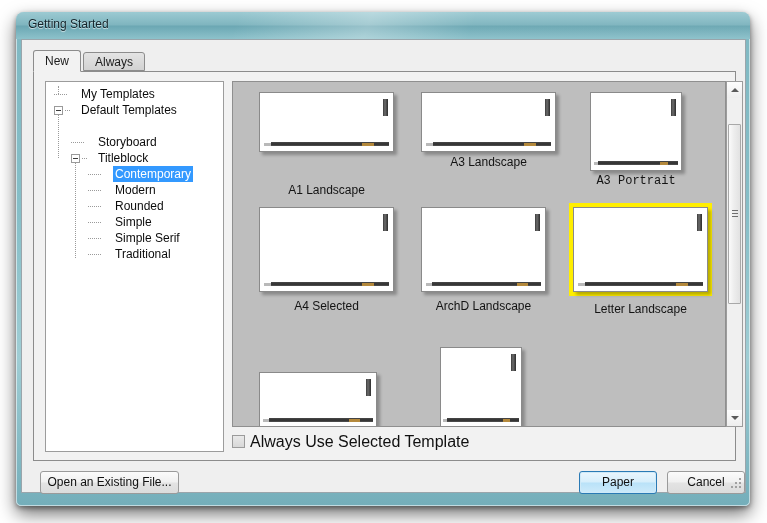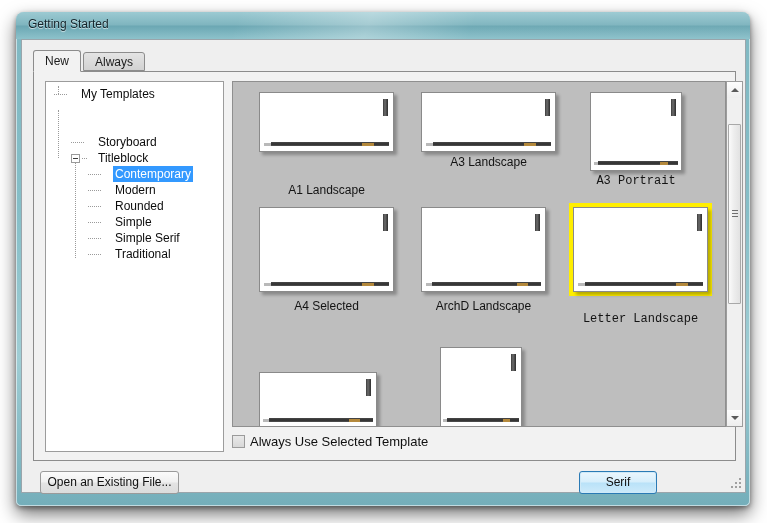--- a/index.html
+++ b/index.html
@@ -318,21 +318,21 @@
     width: 13px;
     height: 13px;
     background: linear-gradient(180deg, #e9e9e9 0%, #d8d8d8 100%);
     border: 1px solid #9b9b9b;
     box-sizing: border-box;
   }
   #cblabel {
     position: absolute;
     left: 18px;
     top: 0;
-    font-size: 13px;
+    font-size: 16px;
     line-height: 15px;
     color: #101010;
     white-space: nowrap;
   }
 
   
   .btn {
     position: absolute;
     font-size: 12px;
     color: #101010;
@@ -402,20 +402,25 @@
     <div id="tabpage">
 
       <div id="treepanel">
           <span class="vline" style="left: 12px; top: 28px; height: 48px;"></span>
           <span class="vline" style="left: 29px; top: 80px; height: 96px;"></span>
           <span class="vline" style="left: 12px; top: 4px; height: 8px;"></span>
           <div class="tnode" style="position: absolute; left: 0px; top: 4px; width: 100%;">
             <span class="dashline" style="left: 8px; width: 13px;"></span>
             <span class="tlabel" style="left: 25px;">My Templates</span>
           </div>
+          <div class="tnode" style="position: absolute; left: 0px; top: 20px; width: 100%;">
+            <span class="expander" style="left: 8px;"></span>
+            <span class="dashline" style="left: 19px; width: 5px;"></span>
+            <span class="tlabel" style="left: 25px;">Default Templates</span>
+          </div>
           <div class="tnode" style="position: absolute; left: 0px; top: 52px; width: 100%;">
             <span class="dashline" style="left: 25px; width: 13px;"></span>
             <span class="tlabel" style="left: 42px;">Storyboard</span>
           </div>
           <div class="tnode" style="position: absolute; left: 0px; top: 68px; width: 100%;">
             <span class="expander" style="left: 25px;"></span>
             <span class="dashline" style="left: 36px; width: 5px;"></span>
             <span class="tlabel" style="left: 42px;">Titleblock</span>
           </div>
           <div class="tnode sel" style="position: absolute; left: 0px; top: 84px; width: 100%;">
@@ -491,21 +496,21 @@
             <div class="thumb-label" style="top: 92px;">ArchD Landscape</div>
           </div>
           <div class="thumb" style="left: 340px; top: 125px; width: 135px;">
             <div class="sel-frame" style="width: 143px; height: 93px; border-color: rgb(255, 238, 0);"></div>
             <div class="page" style="width: 135px; height: 85px;">
               <span class="tb-bar2"></span>
               <span class="tb-bar"></span>
               <span class="tb-accent"></span>
               <span class="tb-mark"></span>
             </div>
-            <div class="thumb-label" style="top: 105px; font-family: Liberation Mono, monospace;">Letter Landscape</div>
+            <div class="thumb-label" style="top: 95px;">Letter Landscape</div>
           </div>
           <div class="thumb" style="left: 26px; top: 290px; width: 118px;">
             <div class="page" style="width: 118px; height: 56px;">
               <span class="tb-bar2"></span>
               <span class="tb-bar"></span>
               <span class="tb-accent"></span>
               <span class="tb-mark"></span>
             </div>
           </div>
           <div class="thumb" style="left: 207px; top: 265px; width: 82px;">
@@ -531,21 +536,22 @@
       </div>
 
       <div id="cbrow">
         <span id="cbbox"></span>
         <span id="cblabel">Always Use Selected Template</span>
       </div>
 
     </div>
 
     <div class="btn" id="btn-open-existing">Open an Existing File...</div>
-    <div class="btn" id="btn-open">Serif</div>
+    <div class="btn" id="btn-open">Paper</div>
+    <div class="btn" id="btn-cancel">Cancel</div>
 
     <div id="grip">
         <i style="left: 8px; top: 0px;"></i>
         <i style="left: 4px; top: 4px;"></i>
         <i style="left: 8px; top: 4px;"></i>
         <i style="left: 0px; top: 8px;"></i>
         <i style="left: 4px; top: 8px;"></i>
         <i style="left: 8px; top: 8px;"></i>
       </div>
 

